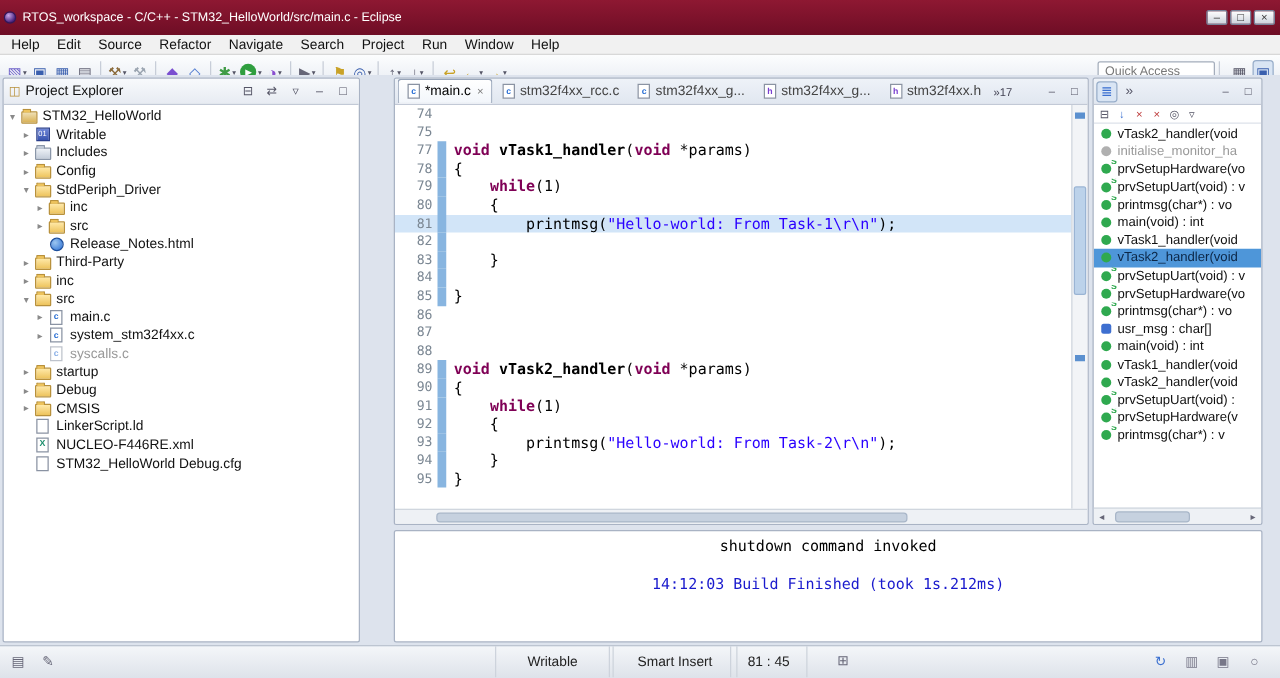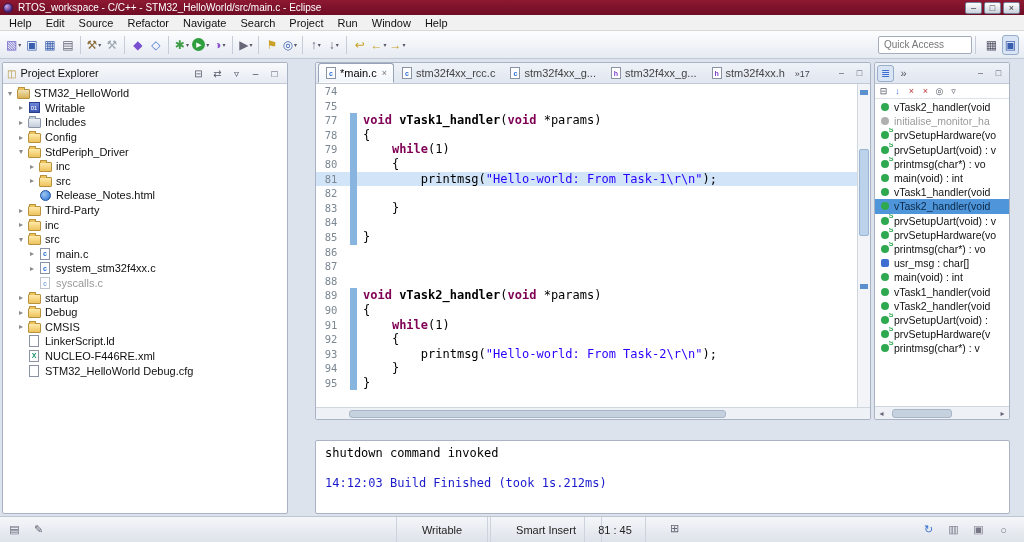--- a/index.html
+++ b/index.html
@@ -1,21 +1,21 @@
 <!DOCTYPE html>
 <html style="--titlebar: #7a1028; --keyword: #7f0055; --string-literal: #2a00ff; --console-info: #1a1acd; --selection: #4e96d9; --current-line: #d2e5f8; --change-bar: #88b5e0;"><head>
 <meta charset="utf-8">
 <style>
   * { box-sizing: border-box; margin:0; padding:0; }
   html,body { width:1024px; height:542px; overflow:hidden; }
   body { font-family:"Liberation Sans", sans-serif; background:#dde3ed; }
   .window { position:relative; width:1024px; height:542px; overflow:hidden; }
 
   
-  .titlebar { height:15px; background:linear-gradient(#8e1832,#6e0d25); color:#fff;
+  .titlebar { height:28px; background:linear-gradient(#8e1832,#6e0d25); color:#fff;
     display:flex; align-items:center; gap:5px; padding:0 3px; font-size:10px; }
   .app-icon { width:10px; height:10px; border-radius:50%; flex:0 0 auto;
     background:radial-gradient(circle at 35% 30%, #c9a7e8, #4d2580 70%); border:1px solid #32175a; }
   .title-text { white-space:nowrap; overflow:hidden; }
   .win-controls { margin-left:auto; display:flex; gap:2px; padding-right:1px; }
   .win-btn { width:17px; height:12px; background:linear-gradient(#fefefe,#ccd2dc); border:1px solid #77839a;
     border-radius:2px; color:#333; font-size:9px; line-height:10px; text-align:center; }
 
   
   .menubar { height:16px; background:#f1f1f1; border-bottom:1px solid #d8d8d8;
@@ -36,21 +36,21 @@
   .quick-access { margin-left:auto; width:94px; height:18px; border:1px solid #a4adbb; border-radius:2px;
     background:#fff; color:#777; font-size:10px; display:flex; align-items:center; padding:0 5px; }
   .persp { display:flex; align-items:center; gap:2px; margin-left:4px; }
 
   
   .workbench { position:absolute; top:60px; left:0; right:0; bottom:26px; background:#dde3ed;
     padding:2px 14px 2px 2px; display:flex; gap:3px; }
   .panel { background:#fff; border:1px solid #a9b3c4; border-radius:2px; overflow:hidden;
     display:flex; flex-direction:column; }
   .explorer { width:286px; flex:0 0 auto; }
-  .center { flex:1; display:flex; flex-direction:column; gap:20px; min-width:0;padding-left:24px; }
+  .center { flex:1; display:flex; flex-direction:column; gap:4px; min-width:0;padding-left:24px; }
   .top-row { height:358px; display:flex; gap:3px; min-width:0; }
   .editor { flex:1; min-width:0; }
   .outlinep { width:136px; flex:0 0 auto; }
   .consolep { flex:1; }
 
   
   .view-header { height:21px; background:linear-gradient(#f8fafc,#e7ebf2); border-bottom:1px solid #c2c9d6;
     display:flex; align-items:center; gap:4px; padding:0 4px; font-size:11px; color:#111; flex:0 0 auto; }
   .vh-icon { font-size:10px; color:#b8913c; }
   .vh-icons { margin-left:auto; display:flex; gap:2px; }
@@ -94,21 +94,21 @@
   .tab-overflow { font-size:9px; color:#445; padding:0 3px 4px 3px; flex:0 0 auto; }
   .etab-actions { margin-left:auto; display:flex; gap:1px; padding:0 2px 3px 0; }
   .etab-actions .tbtn { height:14px; font-size:9px; }
 
   
   .code-wrap { flex:1; display:flex; min-height:0; }
   .code-area { flex:1; overflow:hidden; background:#fff; min-width:0; }
   .code-line { display:flex; height:14.6px; line-height:14.6px;
     font-family:"DejaVu Sans Mono", monospace; font-size:12px; }
   .code-line.hl { background:var(--current-line,#d2e5f8); }
-  .ln { width:34px; flex:0 0 auto; text-align:center; padding-right:4px; color:#7b8793; font-size:10.5px; }
+  .ln { width:34px; flex:0 0 auto; text-align:right; padding-right:4px; color:#7b8793; font-size:10.5px; }
   .chg { width:7px; flex:0 0 auto; }
   .chg.on { background:var(--change-bar,#88b5e0); }
   .ctext { white-space:pre; padding-left:6px; color:#000; }
   .tk-kw { color:var(--keyword,#7f0055); font-weight:bold; }
   .tk-fn { font-weight:bold; }
   .tk-str { color:var(--string-literal,#2a00ff); }
   .ruler { width:13px; flex:0 0 auto; background:#f2f4f7; border-left:1px solid #d0d6de; position:relative; }
   .rmark { position:absolute; left:2px; right:2px; height:5px; background:#5b90cf; }
   .rmark.m1 { top:6px; }
   .rmark.m2 { top:62%; }
@@ -140,32 +140,32 @@
   .om.field { background:#3e6fd0; border-radius:2px; }
   .om.method-gray { background:#b0b0b0; }
   .ohscroll { height:13px; border-top:1px solid #d0d6de; background:#eef1f5; display:flex;
     align-items:center; flex:0 0 auto; }
   .oarr { width:13px; text-align:center; font-size:8px; color:#667; }
   .ohtrack { flex:1; height:9px; position:relative; }
   .ohthumb { position:absolute; left:4%; width:55%; top:0; height:9px; background:#c6d1df;
     border:1px solid #a8b6c8; border-radius:3px; }
 
   
-  .console-out { padding:5px 9px; font-family:"DejaVu Sans Mono", monospace; font-size:12px; }
+  .console-out { padding:5px 9px; font-family:"DejaVu Sans Mono", monospace; font-size:12px;text-align:center; }
   .cline { height:15px; line-height:15px; white-space:pre; color:#000; }
   .cline.info { color:var(--console-info,#1a1acd); }
 
   
   .statusbar { position:absolute; bottom:0; left:0; right:0; height:26px;
     background:linear-gradient(#f4f6f9,#dee3ea); border-top:1px solid #bdc5d1; font-size:11px; color:#222; }
   .sb-left { position:absolute; left:6px; top:4px; display:flex; gap:7px; font-size:11px; }
   .sb-field { position:absolute; top:0; height:100%; display:flex; align-items:center; justify-content:center;
     border-left:1px solid #cdd3dc; border-right:1px solid #cdd3dc; }
   .sb-writable { left:396px; width:92px; }
-  .sb-insert { left:490px; width:112px; }
+  .sb-insert { left:490px; width:100px; }
   .sb-pos { left:584px; width:62px; }
   .sb-mid { position:absolute; left:666px; top:3px; }
   .sb-right { position:absolute; right:12px; top:4px; display:flex; gap:8px; }
   .sb-left .tbtn, .sb-right .tbtn, .sb-mid .tbtn { height:17px; font-size:11px; }
 </style>
 </head>
 <body>
 
 <div class="window">
 

